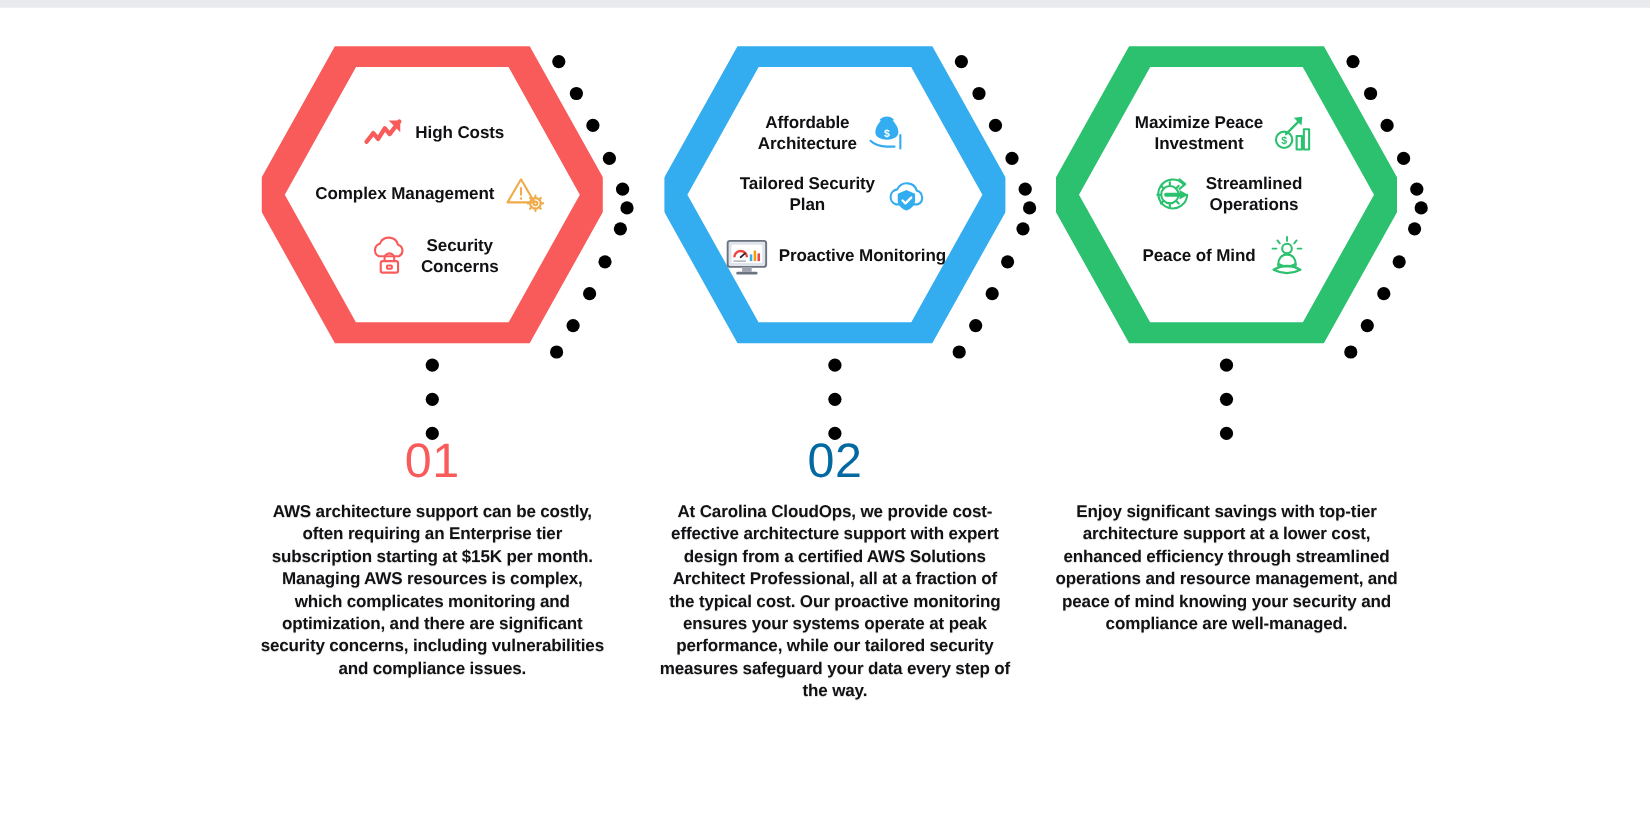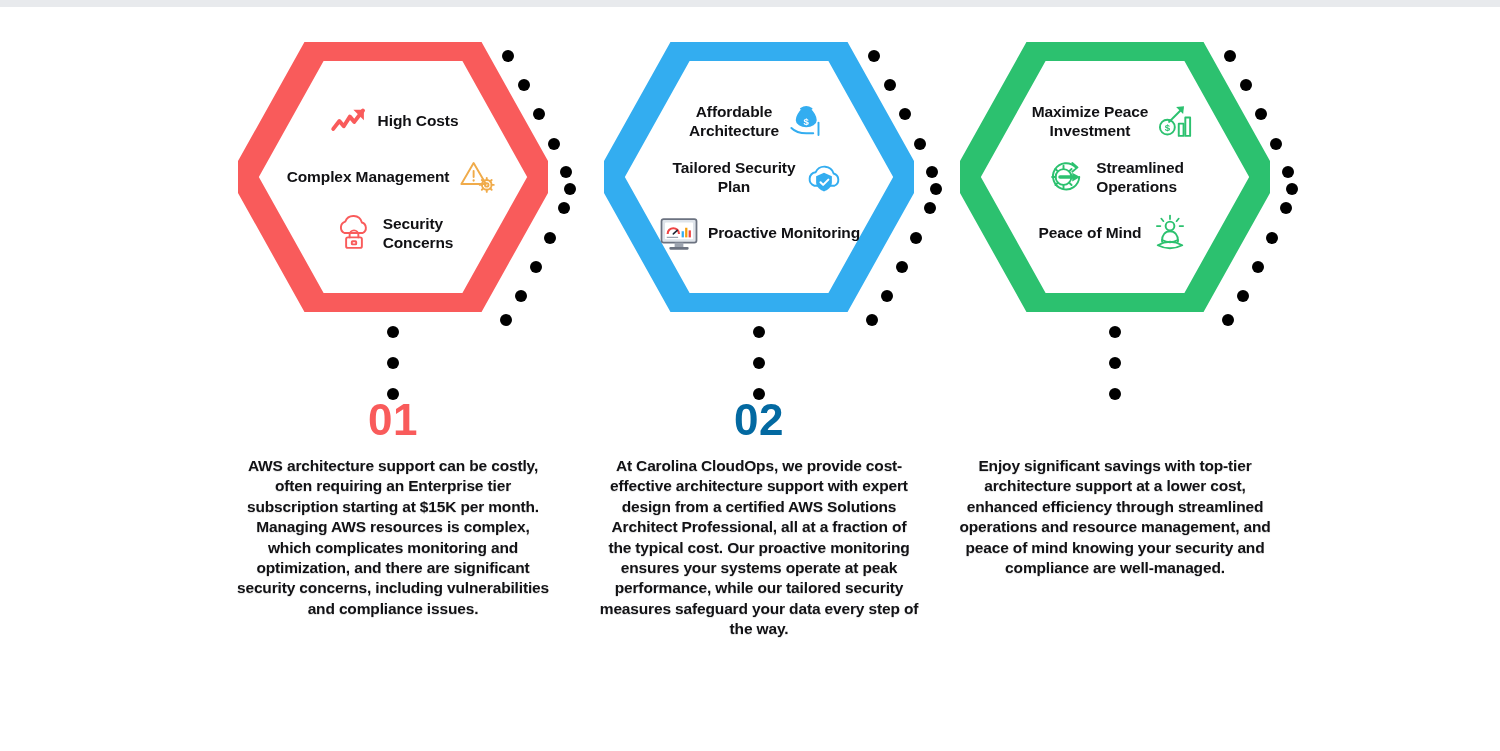--- a/index.html
+++ b/index.html
@@ -78,21 +78,21 @@
     line-height: 1.25;
     letter-spacing: -0.1px;
     white-space: pre-line;
   }
   .feature-icon {
     flex: 0 0 auto;
     width: 42px;
     height: 42px;
     display: block;
   }
-  .feature.icon-left .feature-label { text-align: left; }
+  .feature.icon-left .feature-label { text-align: center; }
   .feature.icon-right .feature-label { text-align: center; }
 
   .arc-dots {
     position: absolute;
     top: 42px;
     left: 268px;
     width: 130px;
     height: 270px;
     pointer-events: none;
   }
@@ -115,21 +115,21 @@
     height: 12px;
   }
 
   .number {
     position: absolute;
     top: 398px;
     left: 0;
     width: 366px;
     text-align: center;
     font-size: 44px;
-    font-weight: bold;
+    font-weight: normal;
     letter-spacing: 0.5px;
     line-height: 1;
   }
   .body-text {
     position: absolute;
     top: 456px;
     left: 23px;
     width: 320px;
     text-align: center;
     font-size: 15.5px;

